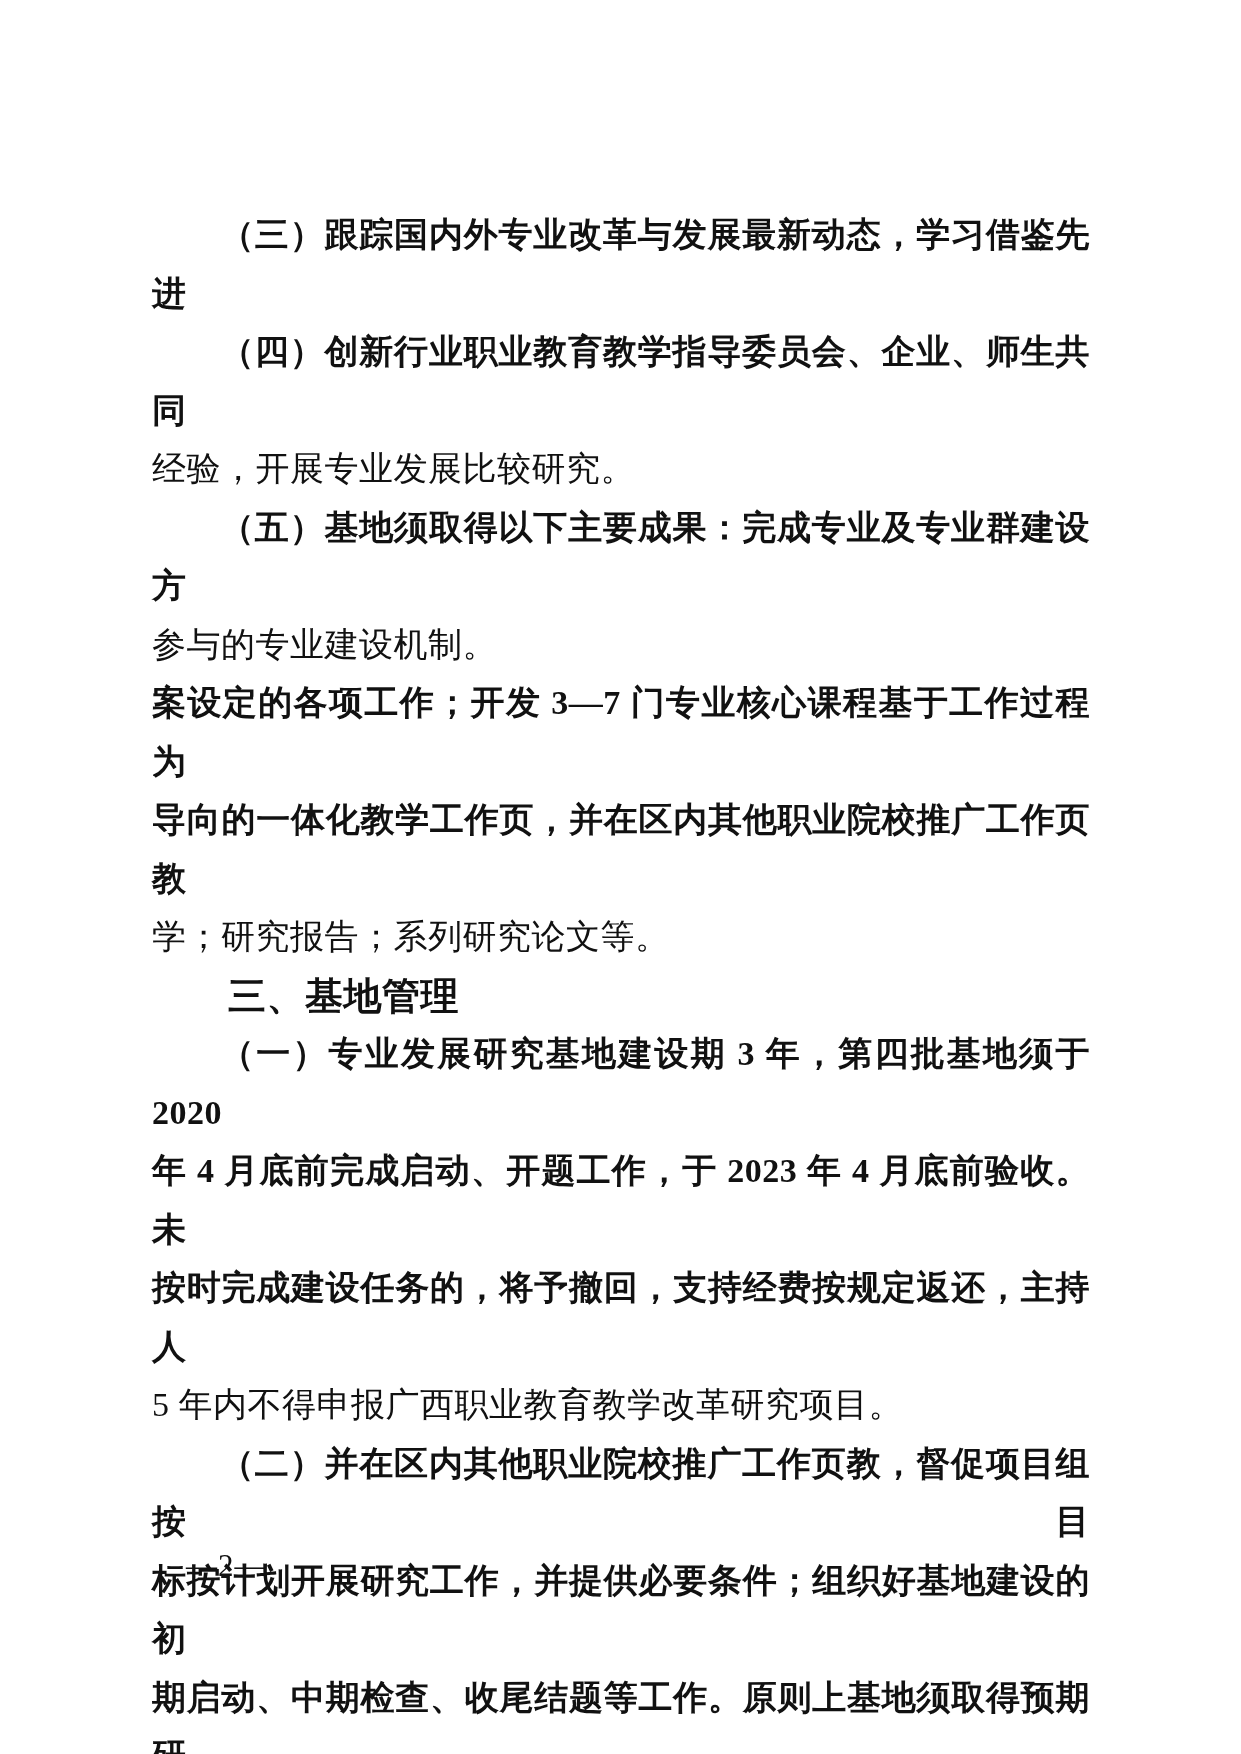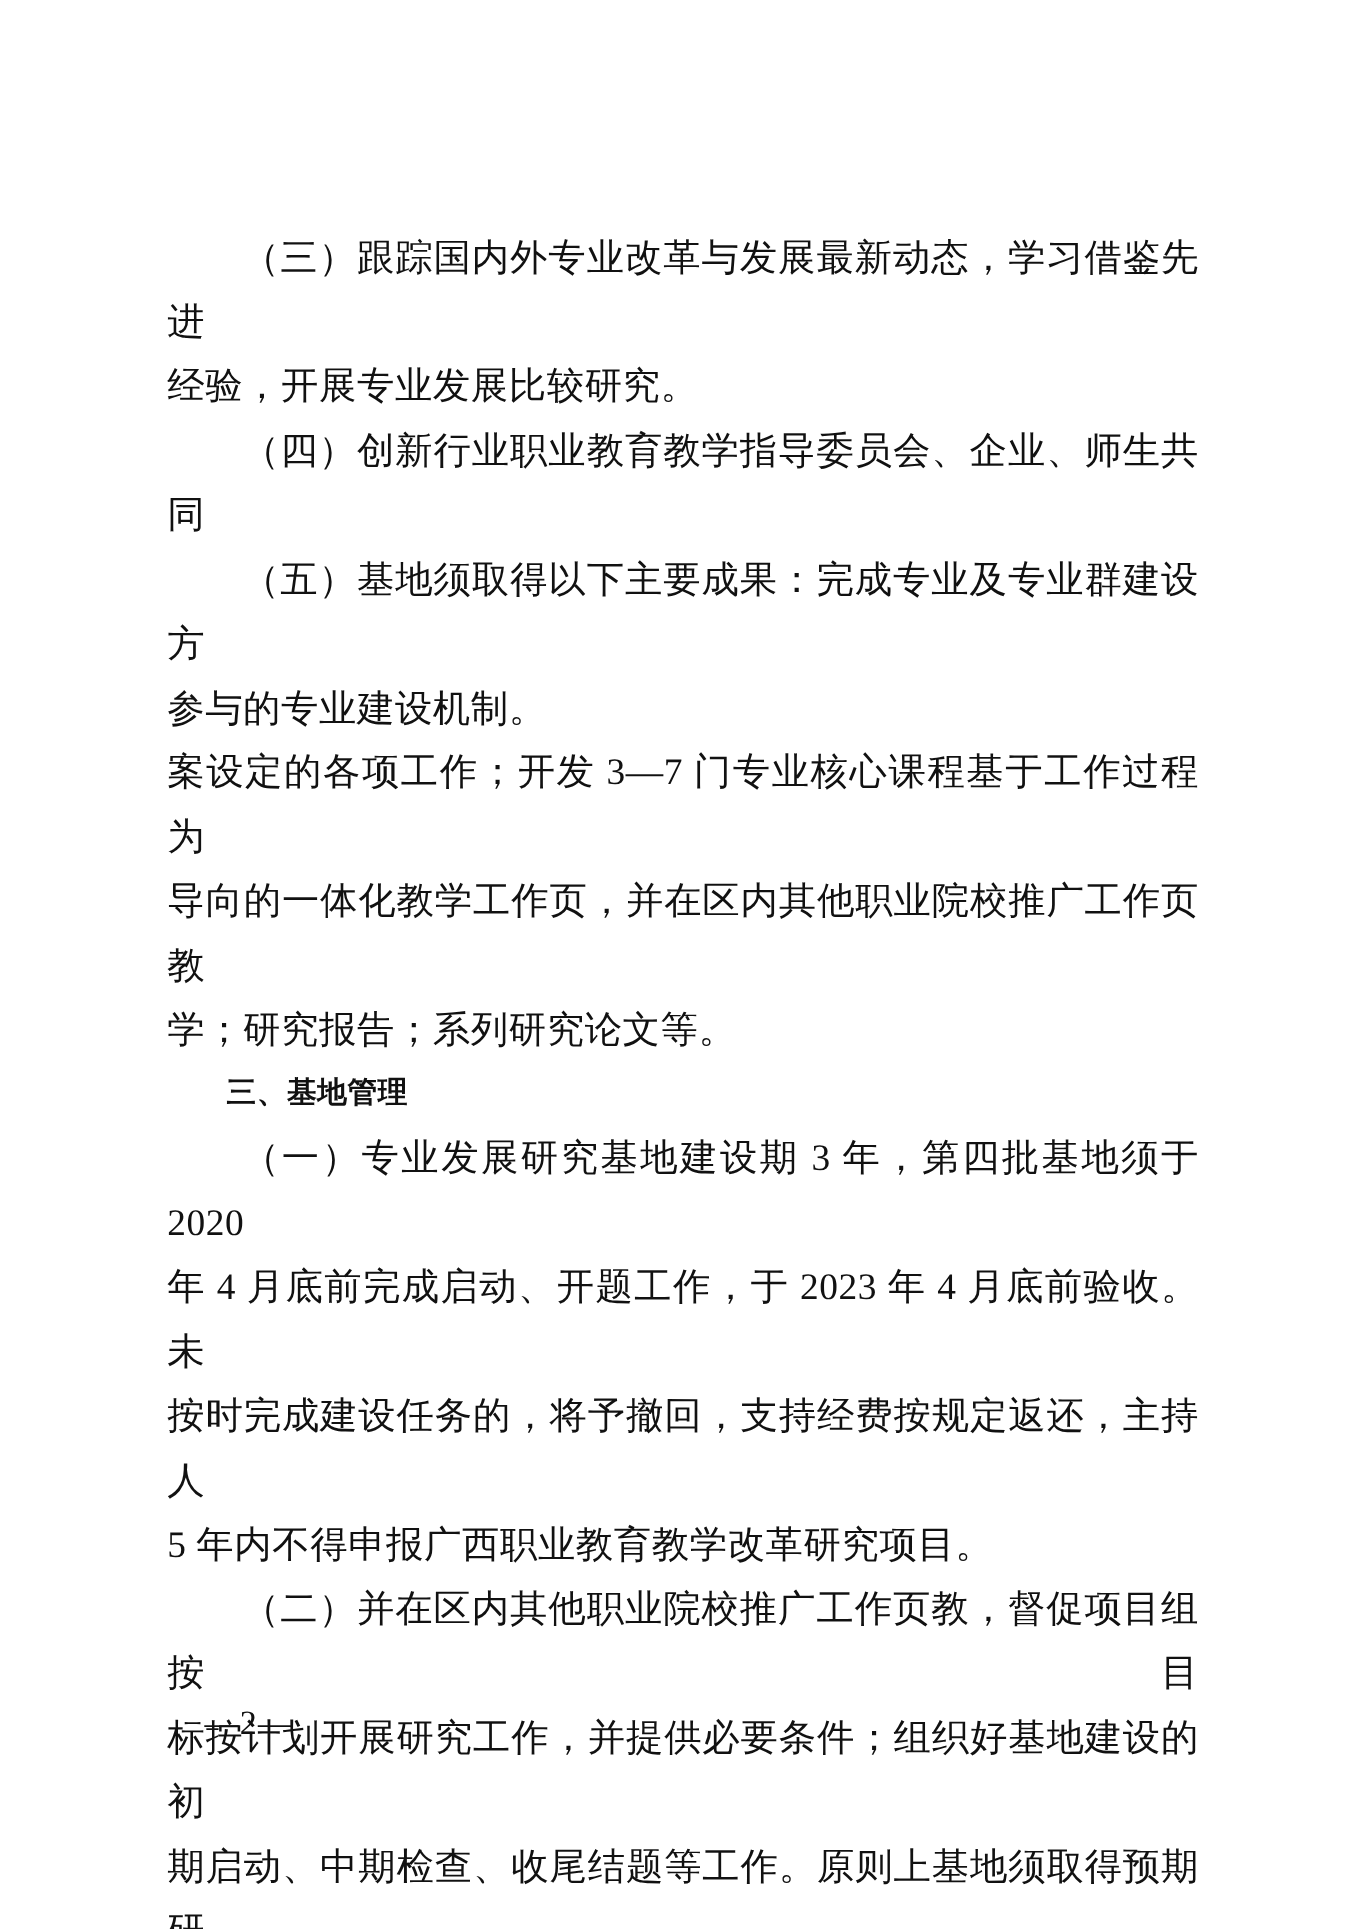--- a/index.html
+++ b/index.html
@@ -26,52 +26,53 @@
     letter-spacing: 0.5px;
   }
   .ln {
     text-align: justify;
     text-justify: inter-ideograph;
     min-height: 58.5px;
   }
   
   .fill {
     text-align-last: justify;
+    font-weight: bold;
   }
   
   .ind {
     text-indent: 2em;
   }
   .head {
     font-weight: bold;
-    font-size: 27px;
+    font-size: 38px;
     text-indent: 2em;
     text-align: left;
     text-align-last: left;
-    font-family: Liberation Mono, monospace;
+    font-family: Liberation Serif, serif;
   }
   .page-num {
     position: absolute;
     left: 186px;
     top: 1548px;
     font-size: 31px;
     letter-spacing: 1px;
     color: #111111;
   }
 </style>
 </head>
 <body>
 
 <div class="page">
   <div class="text-block">
 
     <div class="ln ind fill">（三）跟踪国内外专业改革与发展最新动态，学习借鉴先进</div>
+    <div class="ln ind fill">（四）创新行业职业教育教学指导委员会、企业、师生共同</div>
+
     <div class="ln">经验，开展专业发展比较研究。</div>
-
-    <div class="ln ind fill">（四）创新行业职业教育教学指导委员会、企业、师生共同</div>
     <div class="ln ind fill">（五）基地须取得以下主要成果：完成专业及专业群建设方</div>
 
     <div class="ln">参与的专业建设机制。</div>
     <div class="ln fill">案设定的各项工作；开发 3—7 门专业核心课程基于工作过程为</div>
     <div class="ln fill">导向的一体化教学工作页，并在区内其他职业院校推广工作页教</div>
     <div class="ln">学；研究报告；系列研究论文等。</div>
 
     <div class="ln head">三、基地管理</div>
 
     <div class="ln ind fill">（一）专业发展研究基地建设期 3 年，第四批基地须于 2020</div>

